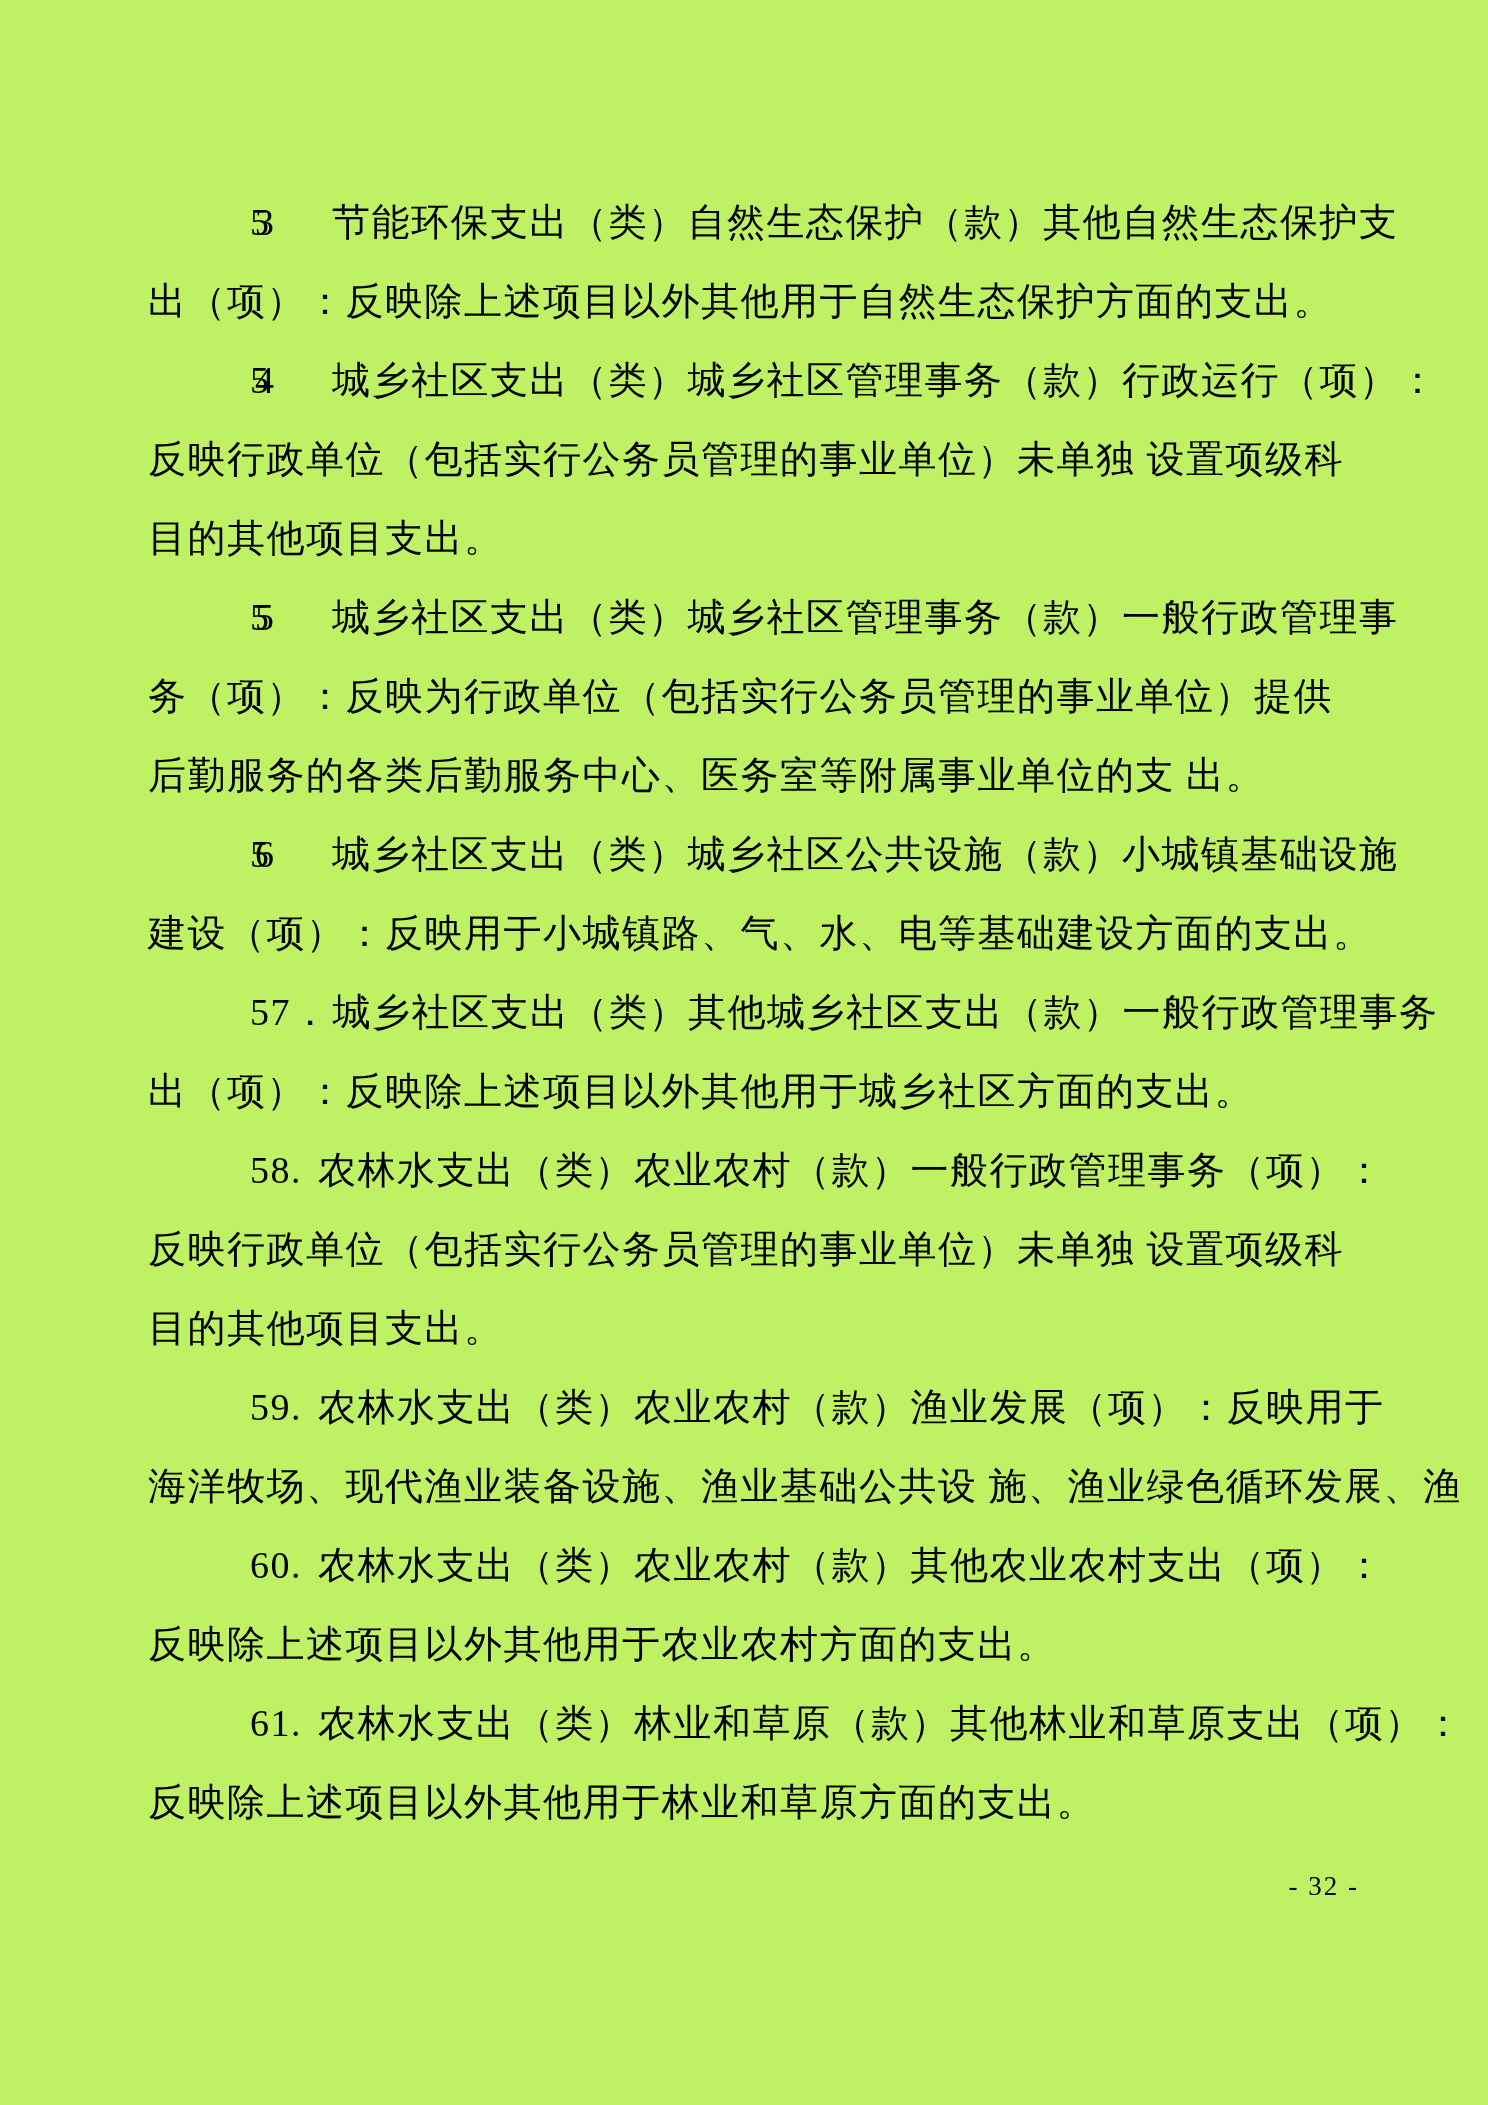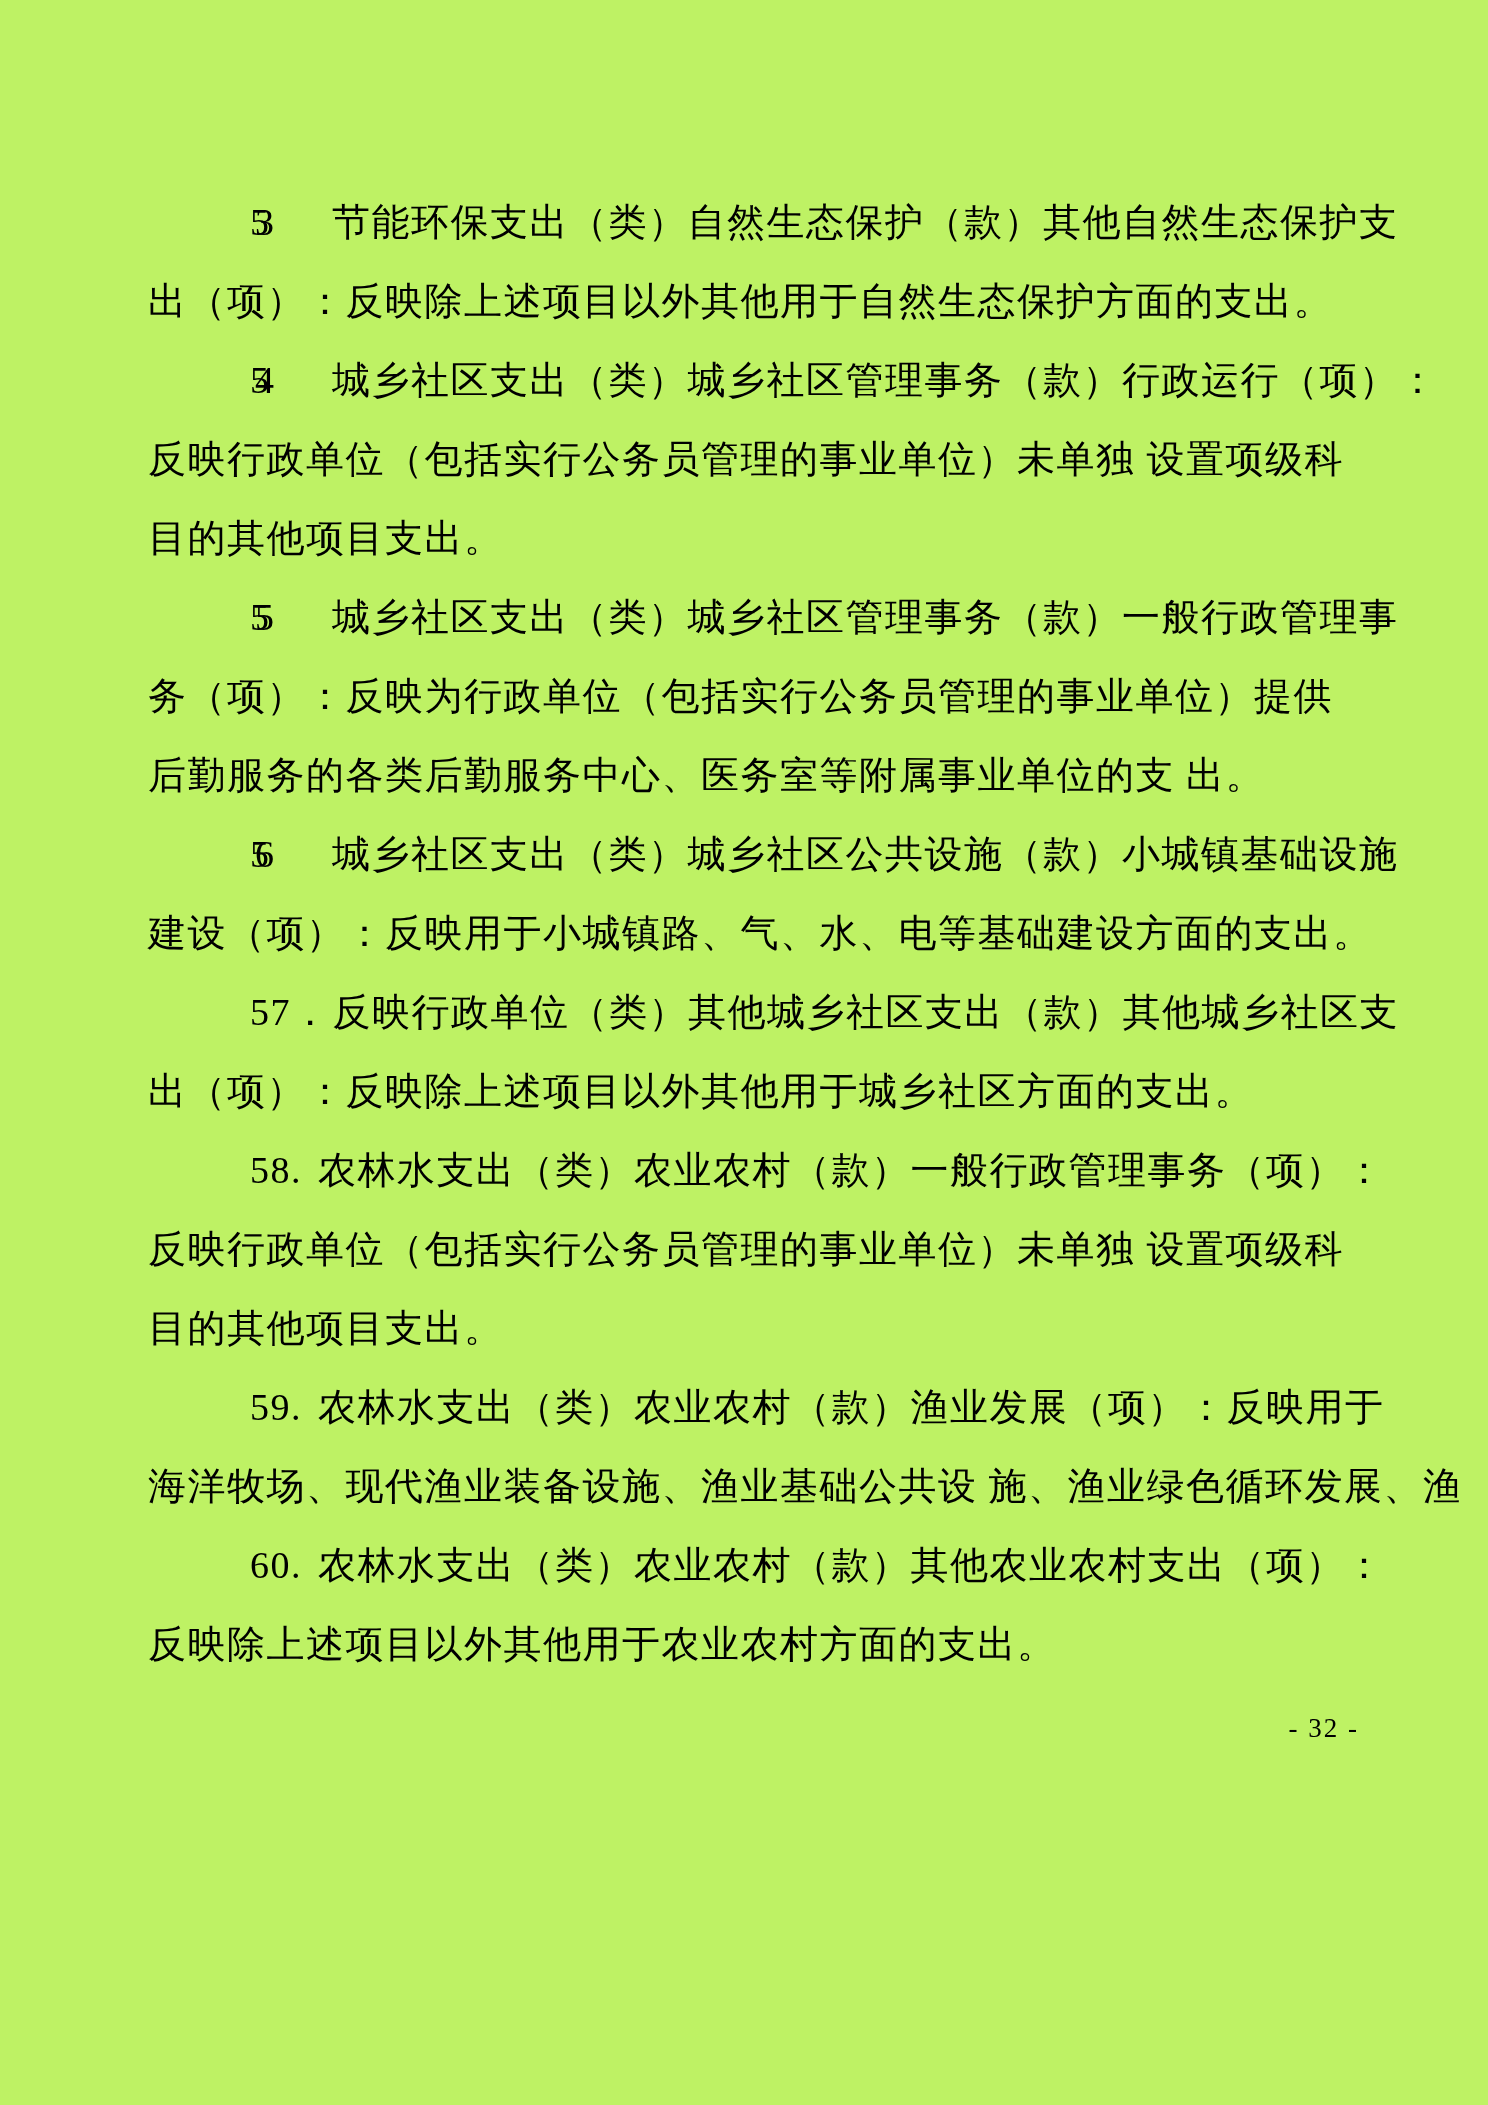--- a/index.html
+++ b/index.html
@@ -65,36 +65,40 @@
     <div class="line">务（项）：反映为行政单位（包括实行公务员管理的事业单位）提供</div>
     <div class="line">后勤服务的各类后勤服务中心、医务室等附属事业单位的支 出。</div>
   </div>
 
   <div class="para">
     <div class="line first"><span class="pnum overlap">56</span><span>城乡社区支出（类）城乡社区公共设施（款）小城镇基础设施</span></div>
     <div class="line">建设（项）：反映用于小城镇路、气、水、电等基础建设方面的支出。</div>
   </div>
 
   <div class="para">
-    <div class="line first"><span class="pnum fwdot">57．</span><span>反映行政单位（类）其他城乡社区支出（款）其他城乡社区支</span></div>
+    <div class="line first"><span class="pnum fwdot">57．</span><span>城乡社区支出（类）其他城乡社区支出（款）一般行政管理事务</span></div>
     <div class="line">出（项）：反映除上述项目以外其他用于城乡社区方面的支出。</div>
   </div>
 
   <div class="para">
     <div class="line first"><span class="pnum dot">58.</span><span>农林水支出（类）农业农村（款）一般行政管理事务（项）：</span></div>
     <div class="line">反映行政单位（包括实行公务员管理的事业单位）未单独 设置项级科</div>
     <div class="line">目的其他项目支出。</div>
   </div>
 
   <div class="para">
     <div class="line first"><span class="pnum dot">59.</span><span>农林水支出（类）农业农村（款）渔业发展（项）：反映用于</span></div>
     <div class="line">海洋牧场、现代渔业装备设施、渔业基础公共设 施、渔业绿色循环发展、渔</div>
   </div>
 
   <div class="para">
     <div class="line first"><span class="pnum dot">60.</span><span>农林水支出（类）农业农村（款）其他农业农村支出（项）：</span></div>
     <div class="line">反映除上述项目以外其他用于农业农村方面的支出。</div>
   </div>
 
+  <div class="para">
+    <div class="line first"><span class="pnum dot">61.</span><span>农林水支出（类）林业和草原（款）其他林业和草原支出（项）：</span></div>
+    <div class="line">反映除上述项目以外其他用于林业和草原方面的支出。</div>
+  </div>
 
   <div class="footer">- 32 -</div>
 
 </div>
 
 </body></html>

